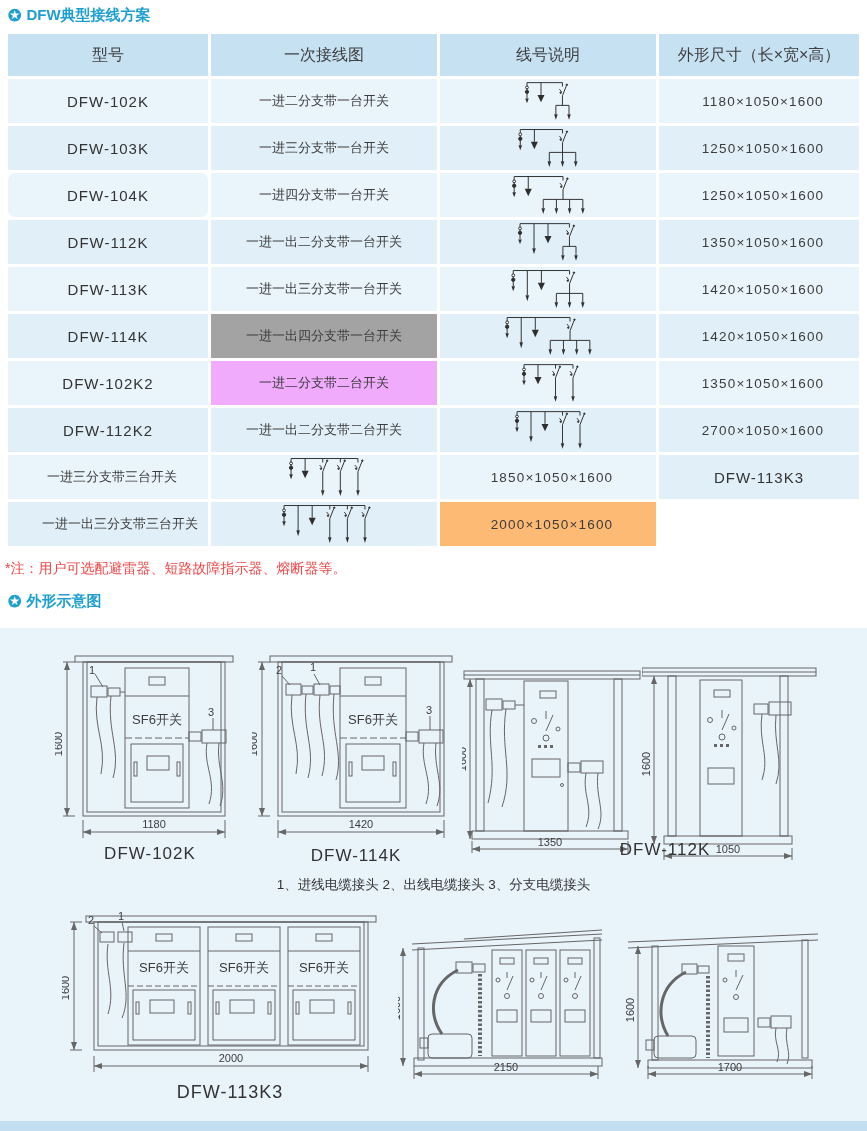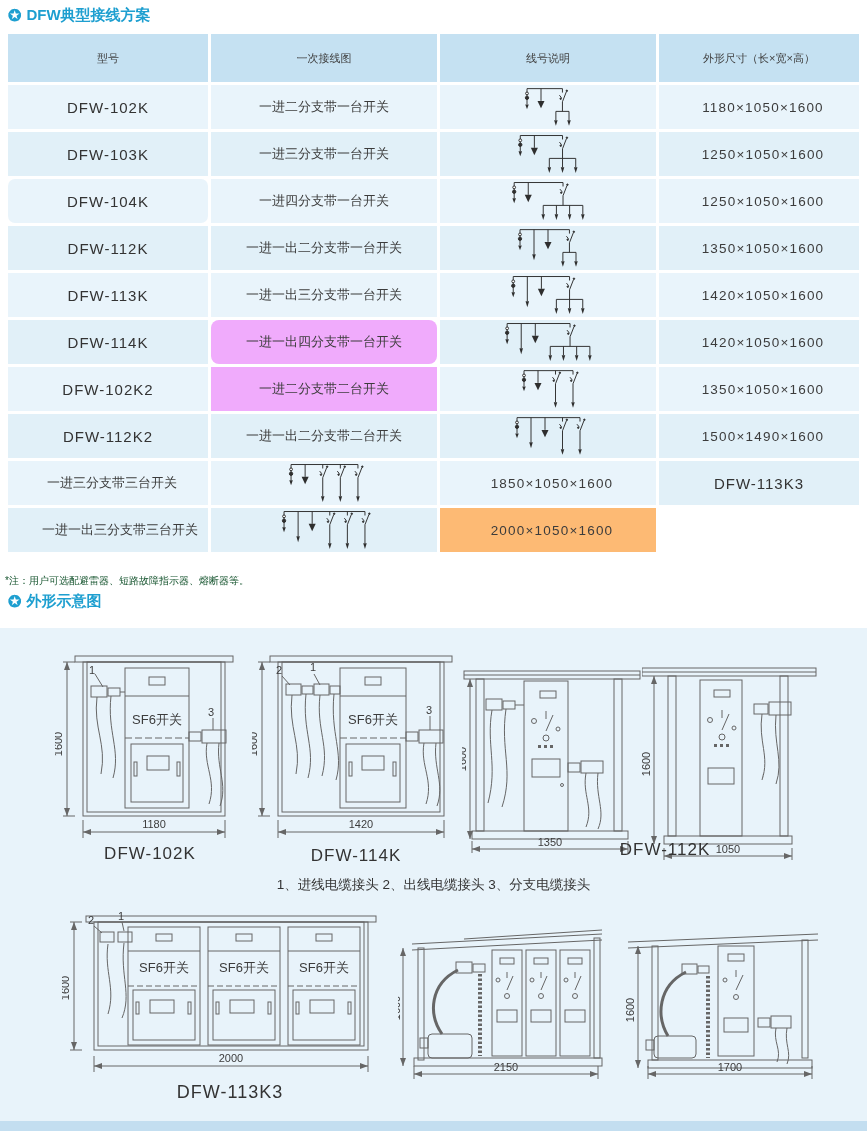--- a/index.html
+++ b/index.html
@@ -4,26 +4,26 @@
 <style>
   html,body{margin:0;padding:0;background:#fff;}
   .page{position:relative;width:867px;height:1131px;background:#ffffff;overflow:hidden;
         font-family:"Liberation Sans", sans-serif;color:#3c3c3c;}
   .sec-title{position:absolute;left:8px;display:flex;align-items:center;gap:5px;
              font-size:15px;font-weight:bold;color:#1e9fd0;}
   .sec-icon{font-size:16px;line-height:1;color:#1e9fd0;}
   
   .spec-table{position:absolute;left:8px;top:34px;width:851px;display:grid;
               grid-template-columns:200px 226px 216px 200px;gap:3px;background:#fff;}
-  .th{background:#c5e1f2;height:48px;display:flex;align-items:center;justify-content:center;
-      font-size:11px;color:#3f3f3f;}
+  .th{background:#c5e1f2;height:42px;display:flex;align-items:center;justify-content:center;
+      font-size:16px;color:#3f3f3f;}
   .td{height:44px;display:flex;align-items:center;justify-content:center;font-size:13px;}
   .model-cell{font-size:15px;letter-spacing:1px;color:#333;}
   .dim-cell{letter-spacing:1.2px;font-size:13.5px;padding-left:8px;}
-  .note{position:absolute;left:5px;top:560px;font-size:10px;color:#14532d;margin-top:14px;}
+  .note{position:absolute;left:5px;top:560px;font-size:14px;color:#ef4444;}
   
   .blue-zone{position:absolute;left:0;top:628px;width:867px;height:503px;background:#e8f3fa;}
   .bottom-strip{position:absolute;left:0;bottom:0;width:100%;height:10px;background:#c3def0;}
   .draw{position:absolute;}
   .ln{stroke:#666;fill:none;stroke-width:1;}
   .thick{stroke:#666;fill:none;stroke-width:3;}
   .rib{stroke:#666;fill:none;stroke-width:4;stroke-dasharray:2.5 2;}
   .fillg{fill:#666;stroke:none;}
   .dimtxt{font-size:11px;fill:#3c3c3c;font-family:"Liberation Sans",sans-serif;}
   .sf6txt{font-size:13px;fill:#3c3c3c;font-family:"Liberation Sans",sans-serif;}
@@ -187,21 +187,21 @@
             <polygon points="110,80 118,80 114,93" fill="#2e2e2e" stroke="none"></polygon>
             <line x1="144" y1="60" x2="144" y2="80"></line>
             <polygon points="140,80 148,80 144,93" fill="#2e2e2e" stroke="none"></polygon>
             <line x1="174" y1="60" x2="174" y2="80"></line>
             <polygon points="170,80 178,80 174,93" fill="#2e2e2e" stroke="none"></polygon>
           </g>
         </svg>
       </div>
       <div class="td dim-cell" style="background: rgb(233, 244, 251);">1420×1050×1600</div>
       <div class="td model-cell" style="background: rgb(225, 240, 248);">DFW-114K</div>
-      <div class="td" style="background: #f0abfc; border-radius: 8px;">一进一出四分支带一台开关</div>
+      <div class="td" style="background: #a3a3a3;">一进一出四分支带一台开关</div>
       <div class="td" style="background: rgb(225, 240, 248);">
         <svg width="97" height="44" viewBox="0 0 220 100" style="display:block">
           <g stroke="#2e2e2e" stroke-width="2.2" fill="none">
             <line x1="16" y1="8" x2="159" y2="8"></line>
             <line x1="16" y1="8" x2="16" y2="44"></line>
             <circle cx="16" cy="19" r="3.2" fill="#fff"></circle>
             <circle cx="16" cy="29" r="3.8" fill="#2e2e2e"></circle>
             <polygon points="12,44 20,44 16,55" fill="#2e2e2e" stroke="none"></polygon>
             <line x1="48" y1="8" x2="48" y2="64"></line>
             <polygon points="44,64 52,64 48,78" fill="#2e2e2e" stroke="none"></polygon>
@@ -280,21 +280,21 @@
             <line x1="160" y1="8" x2="160" y2="17"></line>
             <line x1="160" y1="38" x2="169" y2="15"></line>
             <circle cx="170" cy="13" r="1.7" fill="#2e2e2e"></circle>
             <line x1="153" y1="23" x2="158" y2="29"></line>
             <circle cx="156" cy="31" r="1.7" fill="#2e2e2e"></circle>
             <line x1="160" y1="38" x2="160" y2="80"></line>
             <polygon points="156,80 164,80 160,93" fill="#2e2e2e" stroke="none"></polygon>
           </g>
         </svg>
       </div>
-      <div class="td dim-cell" style="background: rgb(225, 240, 248);">1500×1490×1600</div>
+      <div class="td dim-cell" style="background: rgb(225, 240, 248);">2700×1050×1600</div>
       <div class="td" style="background: rgb(233, 244, 251); padding-left: 8px;">一进三分支带三台开关</div>
       <div class="td" style="background: rgb(233, 244, 251);">
         <svg width="81" height="44" viewBox="0 0 184 100" style="display:block">
           <g stroke="#2e2e2e" stroke-width="2.2" fill="none">
             <line x1="16" y1="8" x2="168" y2="8"></line>
             <line x1="16" y1="8" x2="16" y2="44"></line>
             <circle cx="16" cy="19" r="3.2" fill="#fff"></circle>
             <circle cx="16" cy="29" r="3.8" fill="#2e2e2e"></circle>
             <polygon points="12,44 20,44 16,55" fill="#2e2e2e" stroke="none"></polygon>
             <line x1="48" y1="8" x2="48" y2="36"></line>

